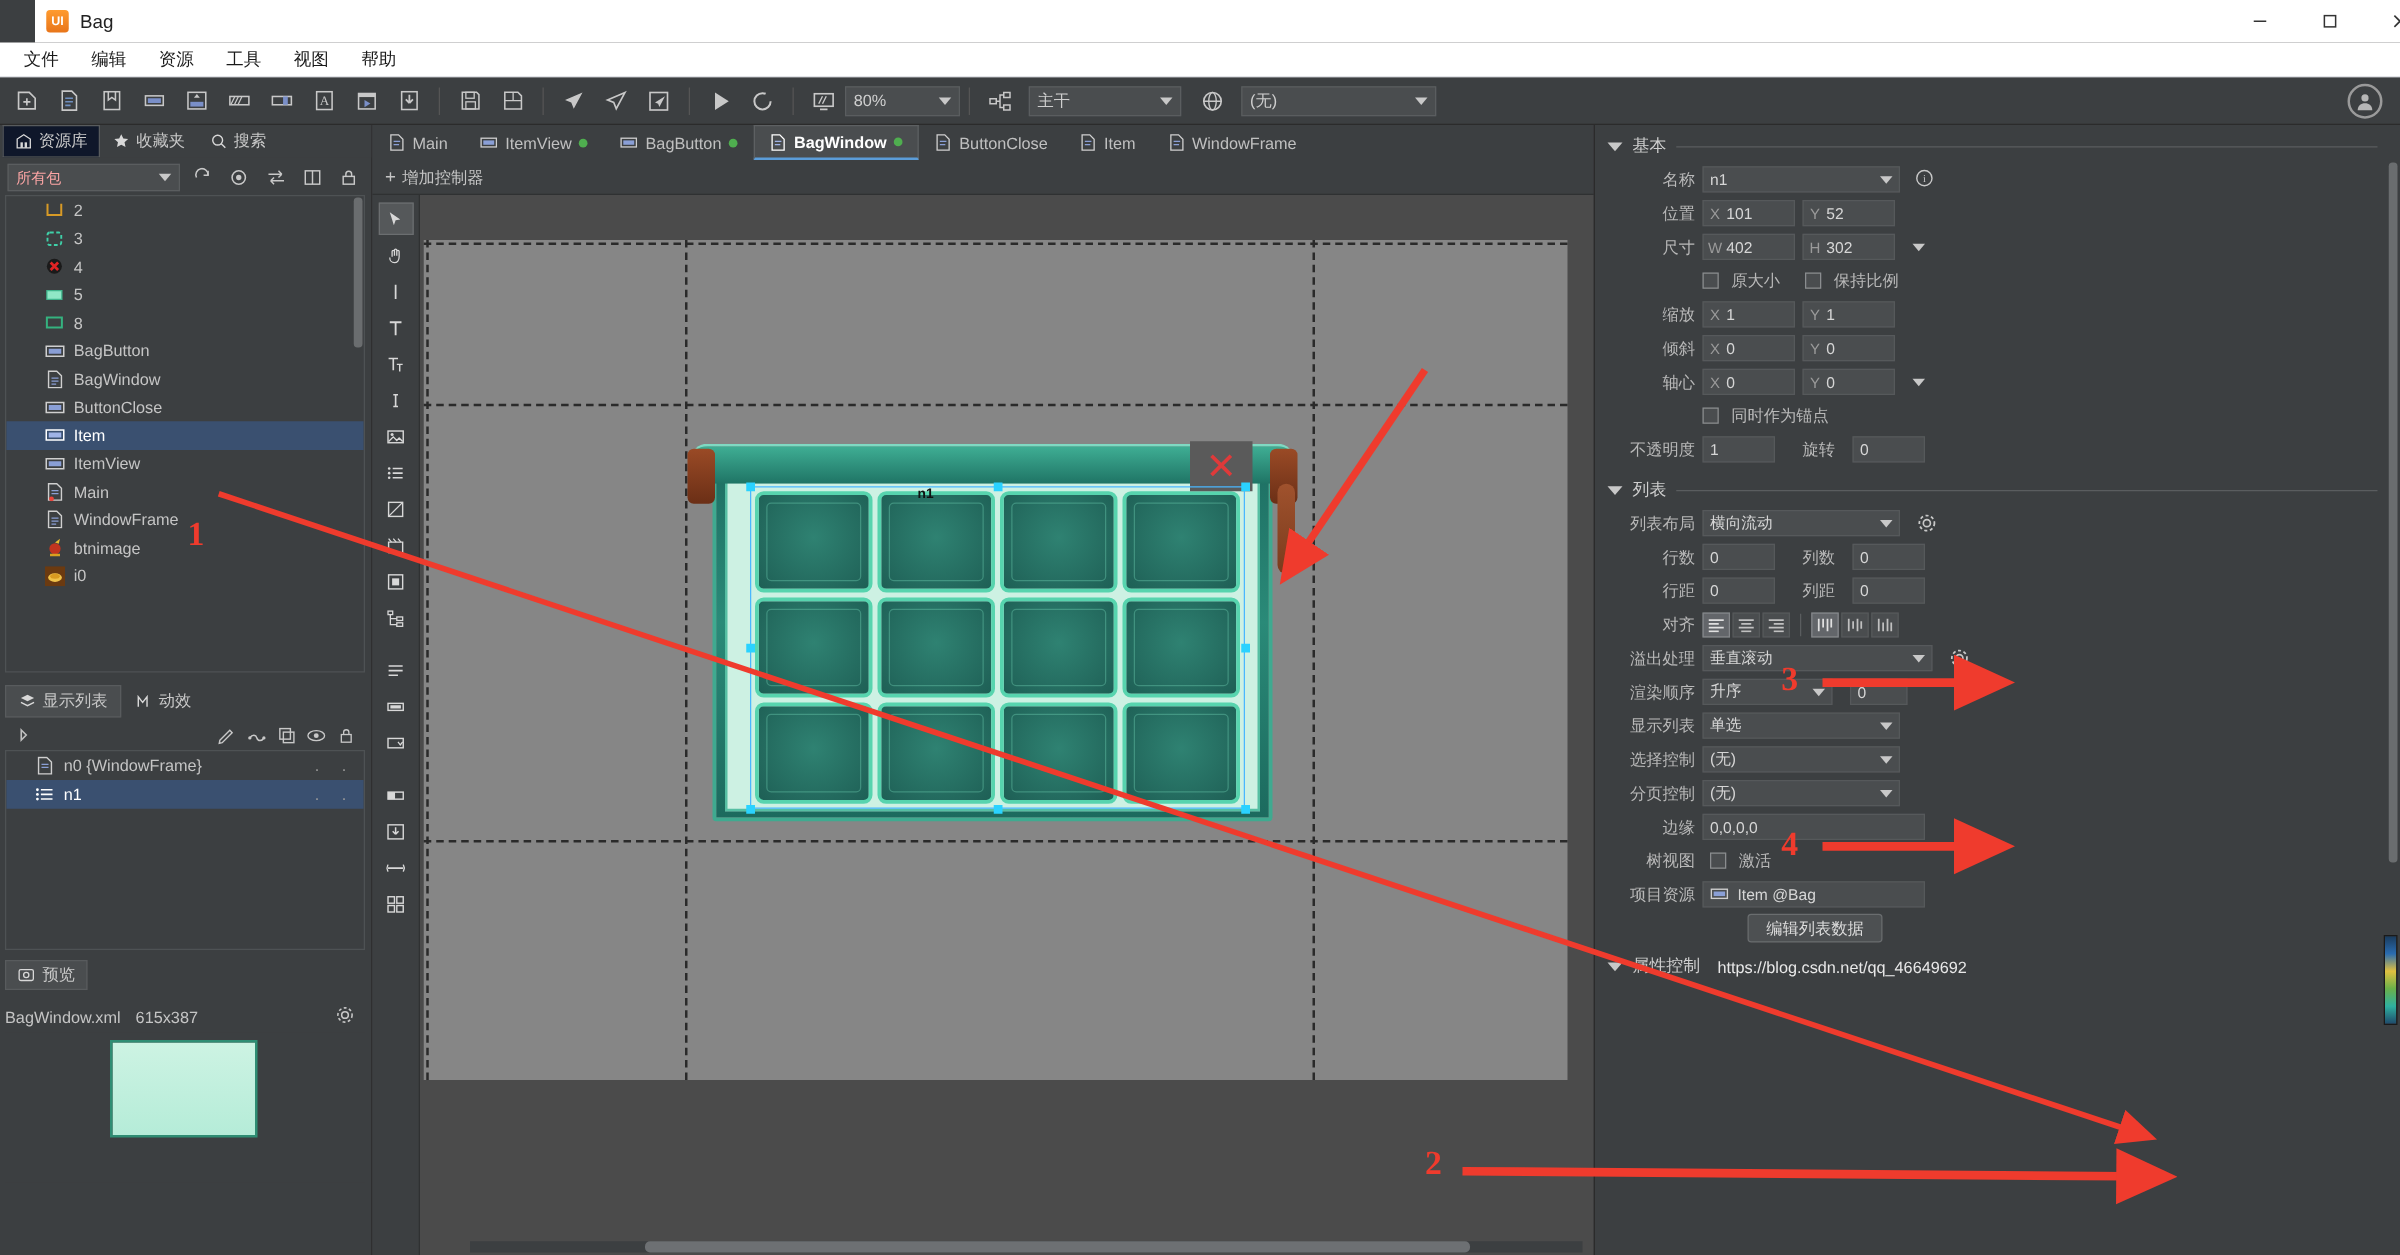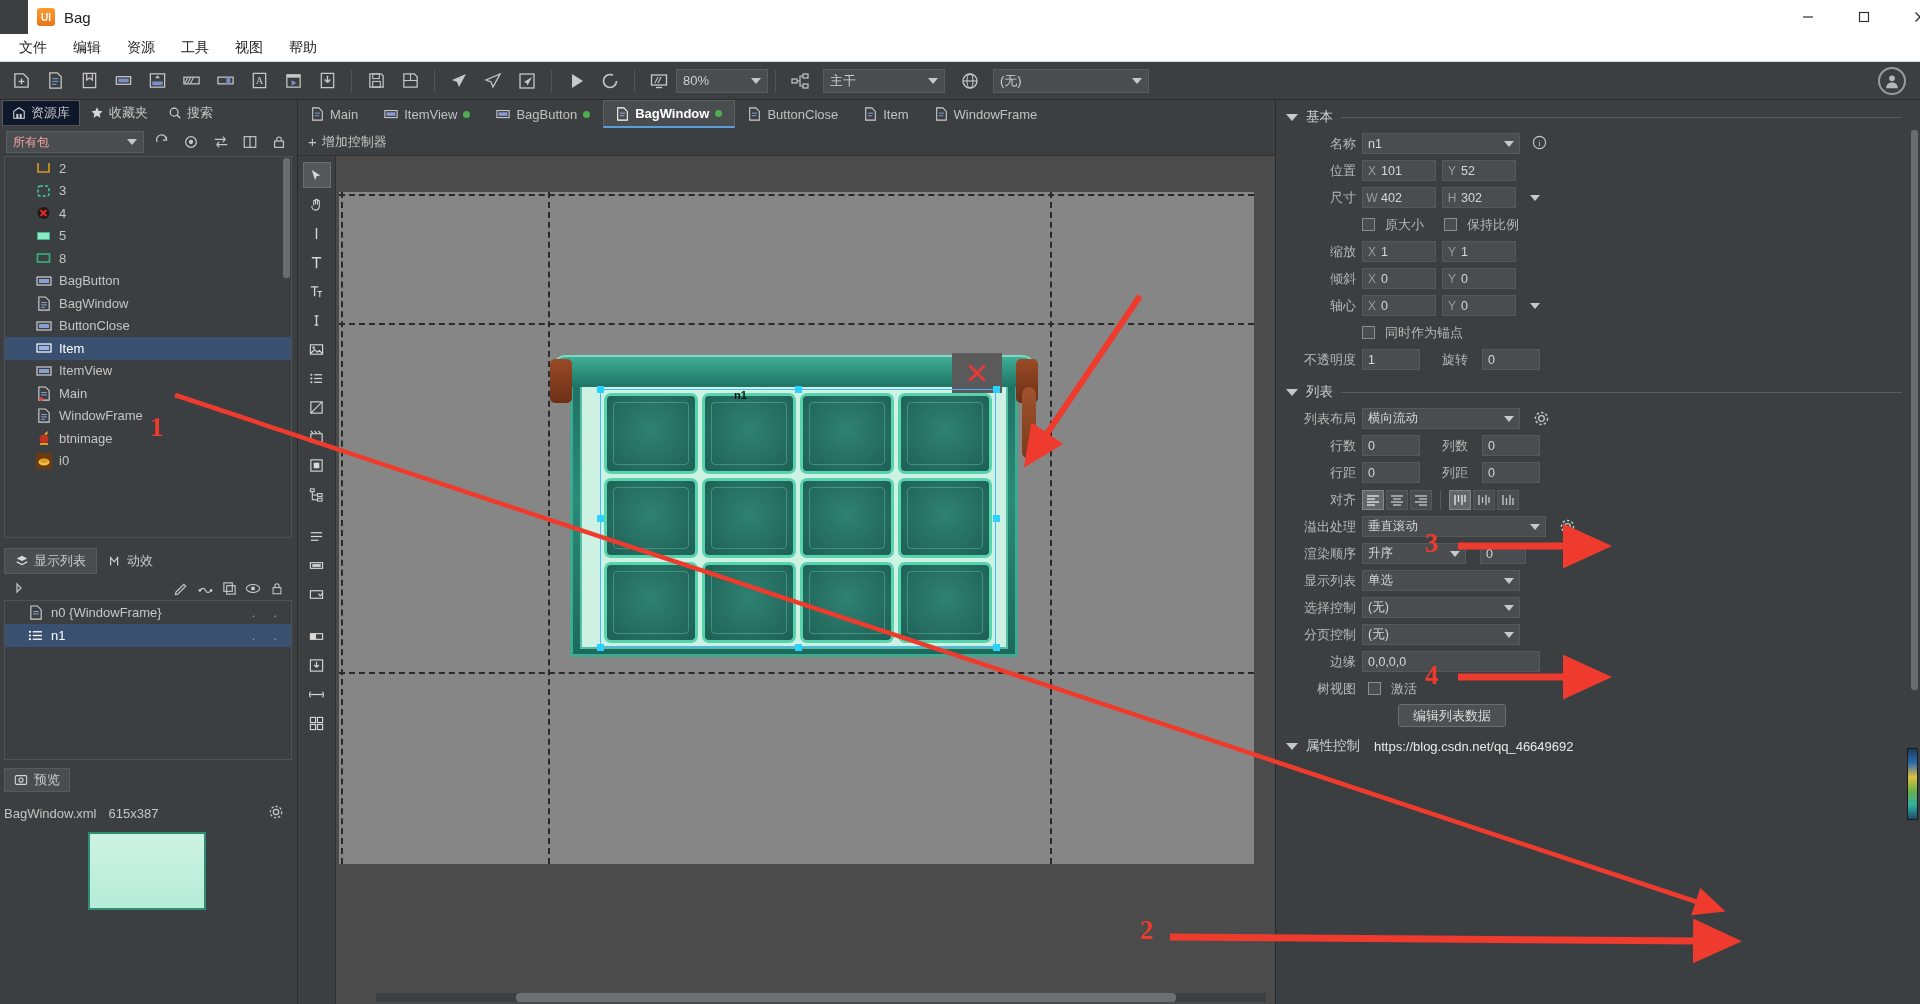--- a/index.html
+++ b/index.html
@@ -1326,20 +1326,32 @@
           <span class="fval">0,0,0,0</span>
         </div>
       </div>
 
       <div class="row">
         <span class="lbl">树视图</span>
         <span class="cb" style="margin-left:6px"></span>
         <span class="cbl">激活</span>
       </div>
 
+      <div class="row">
+        <span class="lbl">项目资源</span>
+        <div class="fld" style="width:178px; gap:7px">
+          <span style="display:flex;align-items:center">
+            <svg width="15" height="11" viewBox="0 0 16 12">
+                <rect x="1" y="1.5" width="14" height="8" fill="none" stroke="#cfcfcf" stroke-width="1.2"></rect>
+                <rect x="3" y="3.5" width="10" height="4" fill="#8a9fd6"></rect>
+              </svg>
+          </span>
+          <span class="fval">Item @Bag</span>
+        </div>
+      </div>
 
       <div class="row">
         <span class="lbl"></span>
         <div class="btn-edit" style="margin-left:36px">编辑列表数据</div>
       </div>
 
       <div class="sect-head" style="margin-top:4px">
         <span class="tri"></span>
         <span>属性控制</span>
         <span class="watermark">https://blog.csdn.net/qq_46649692</span>

